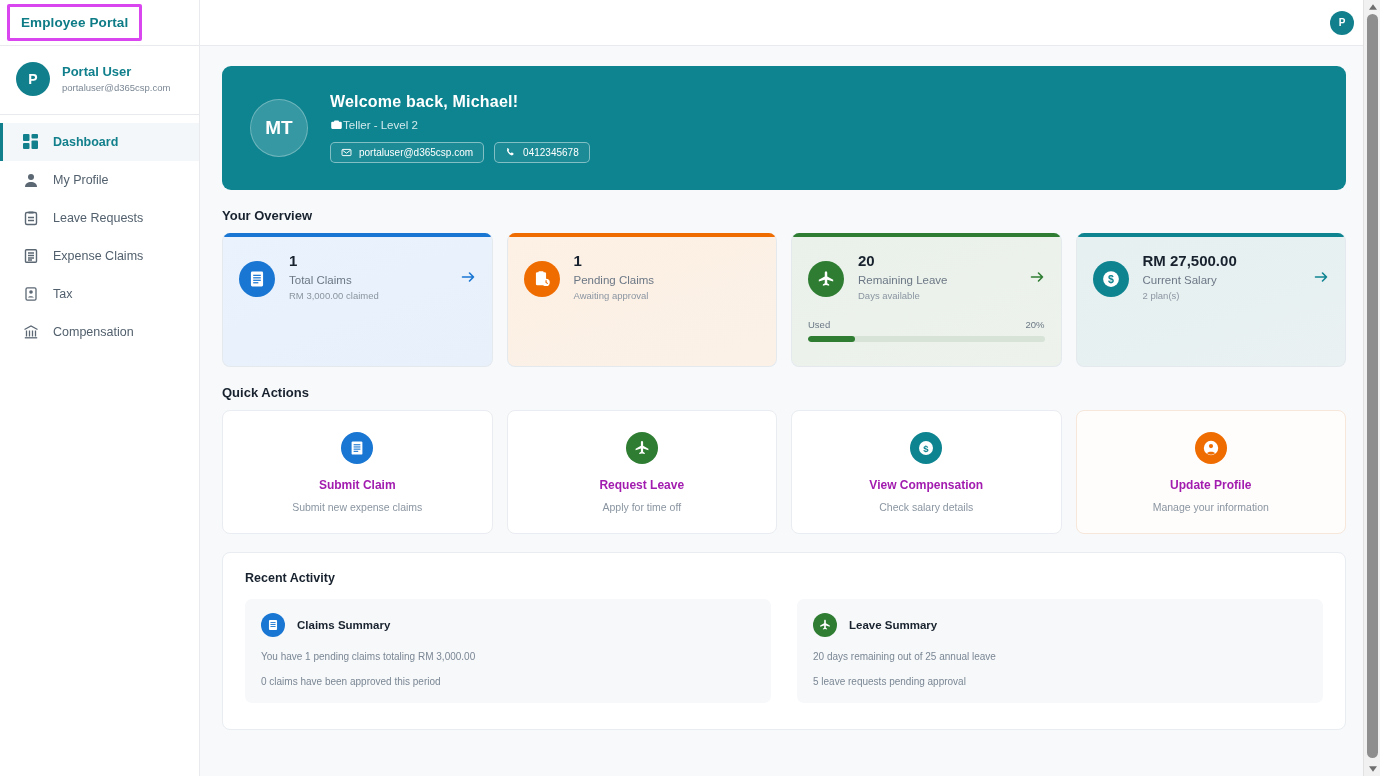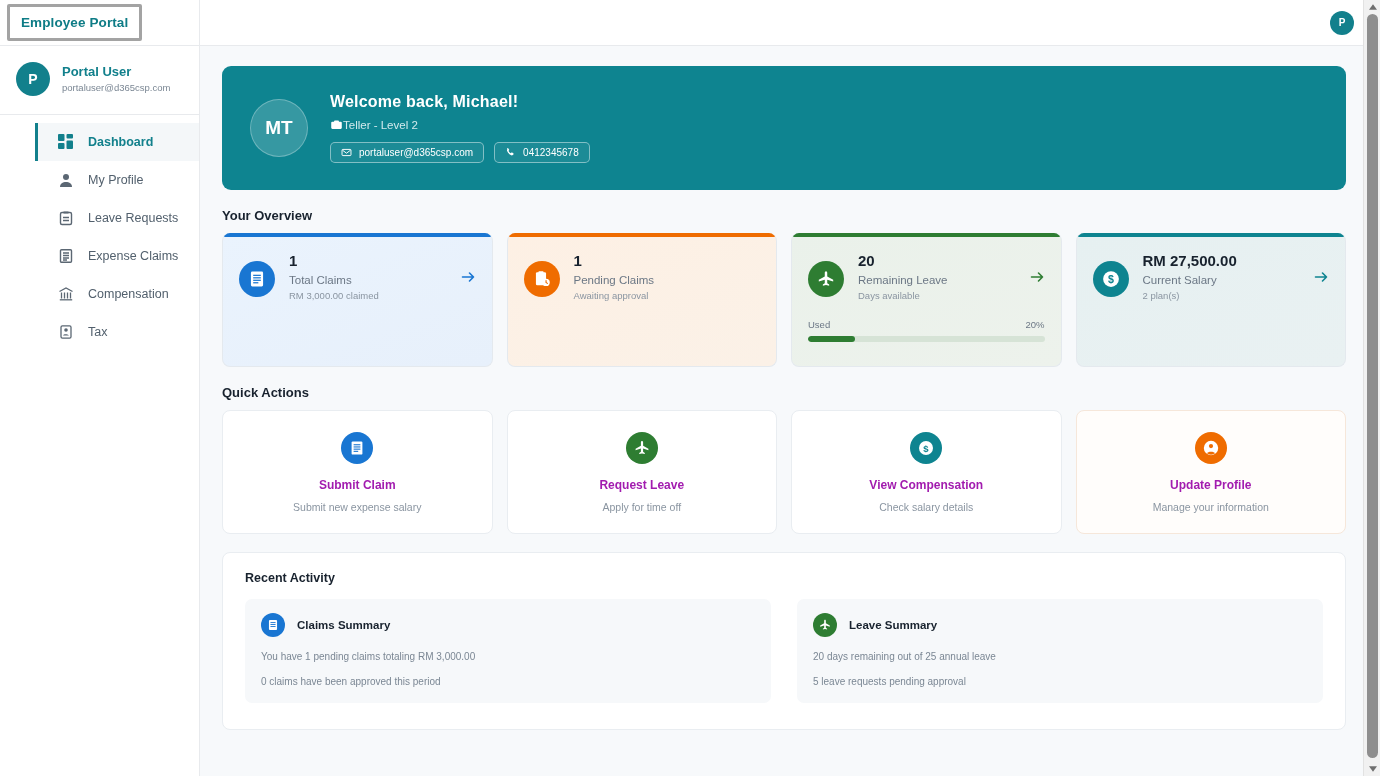--- a/index.html
+++ b/index.html
@@ -16,21 +16,21 @@
     width: 200px; height: 776px; background: #ffffff;
     border-right: 1px solid #e8eaed;
     flex: 0 0 200px; position: relative;
   }
   .brand-wrap {
     height: 46px; display: flex; align-items: center;
     border-bottom: 1px solid #e8eaed;
   }
   .brand-box {
     margin-left: 7px;
-    border: 3px solid #a3a3a3;
+    border: 3px solid #d946ef;
     padding: 7px 11px 8px 11px;
     border-radius: 2px;
     line-height: 1;
   }
   .brand-text {
     color: #0e7c86; font-size: 13.5px; font-weight: bold;
     letter-spacing: .1px;
   }
   .user-block {
     display: flex; align-items: center; gap: 12px;
@@ -39,21 +39,21 @@
   }
   .user-avatar {
     width: 34px; height: 34px; border-radius: 50%;
     background: #12808c; color: #fff;
     display: flex; align-items: center; justify-content: center;
     font-size: 14px; font-weight: bold; flex: 0 0 34px;
   }
   .user-name { color: #12808c; font-size: 13px; font-weight: bold; line-height: 16px;}
   .user-mail { color: #7b8794; font-size: 9.5px; line-height: 14px; margin-top: 1px;}
 
-  .nav { padding-top: 8px; padding-left: 35px; }
+  .nav { padding-top: 8px; }
   .nav-item {
     display: flex; align-items: center; gap: 14px;
     height: 38px; padding-left: 22px; position: relative;
     color: #52606d; font-size: 12.5px; cursor: pointer;
   }
   .nav-item.active {
     background: #f4f7f9; color: #12808c; font-weight: bold;
   }
   .nav-item.active::before {
     content: ""; position: absolute; left: 0; top: 0; bottom: 0;
@@ -261,37 +261,37 @@
               <rect x="2.5" y="1.8" width="11" height="12.4" rx="1"></rect>
               <path d="M5 5h6M5 7.5h6M5 10h6M5 12h4"></path>
             </svg>
         </span>
         <span>Expense Claims</span>
       </div>
 
       <div class="nav-item">
         <span class="ic">
           <svg viewBox="0 0 16 16" fill="none" stroke="#5b6773" stroke-width="1.3">
+              <rect x="3" y="1.8" width="10" height="12.4" rx="1.4"></rect>
+              <circle cx="8" cy="6" r="1.8" fill="#5b6773" stroke="none"></circle>
+              <path d="M5 11.5c.6-1.6 4.4-1.6 6 0" fill="#5b6773" stroke="none"></path>
+            </svg>
+        </span>
+        <span>Tax</span>
+      </div>
+
+      <div class="nav-item">
+        <span class="ic">
+          <svg viewBox="0 0 16 16" fill="none" stroke="#5b6773" stroke-width="1.3">
               <path d="M1.5 5.5L8 2l6.5 3.5"></path>
               <path d="M3.5 6.5v6M6.5 6.5v6M9.5 6.5v6M12.5 6.5v6"></path>
               <path d="M1.8 13.8h12.4"></path>
             </svg>
         </span>
         <span>Compensation</span>
-      </div>
-
-      <div class="nav-item">
-        <span class="ic">
-          <svg viewBox="0 0 16 16" fill="none" stroke="#5b6773" stroke-width="1.3">
-              <rect x="3" y="1.8" width="10" height="12.4" rx="1.4"></rect>
-              <circle cx="8" cy="6" r="1.8" fill="#5b6773" stroke="none"></circle>
-              <path d="M5 11.5c.6-1.6 4.4-1.6 6 0" fill="#5b6773" stroke="none"></path>
-            </svg>
-        </span>
-        <span>Tax</span>
       </div>
     </nav>
   </aside>
 
   <div class="main">
     <header class="topbar">
       <div class="topbar-avatar">P</div>
     </header>
 
     <div class="content">
@@ -432,21 +432,21 @@
                 <rect x="2.6" y="1.4" width="10.8" height="13.2" rx="1.2"></rect>
                 <g fill="#1976d2">
                   <rect x="4.6" y="4.2" width="6.8" height="1.1"></rect>
                   <rect x="4.6" y="6.4" width="6.8" height="1.1"></rect>
                   <rect x="4.6" y="8.6" width="6.8" height="1.1"></rect>
                   <rect x="4.6" y="10.8" width="4.6" height="1.1"></rect>
                 </g>
               </svg>
           </div>
           <div class="action-title">Submit Claim</div>
-          <div class="action-desc">Submit new expense salary</div>
+          <div class="action-desc">Submit new expense claims</div>
         </div>
 
         <div class="action">
           <div class="action-icon" style="background:#2e7d32">
             <svg viewBox="0 0 16 16">
                 <path d="M8 1.1c.7 0 1.1.7 1.1 1.5v3.1l5.3 3v1.6L9.1 8.6v3.1l1.7 1.2v1.1L8 13.4l-2.8.6v-1.1l1.7-1.2V8.6L1.6 10.3V8.7l5.3-3V2.6C6.9 1.8 7.3 1.1 8 1.1z"></path>
               </svg>
           </div>
           <div class="action-title">Request Leave</div>
           <div class="action-desc">Apply for time off</div>

